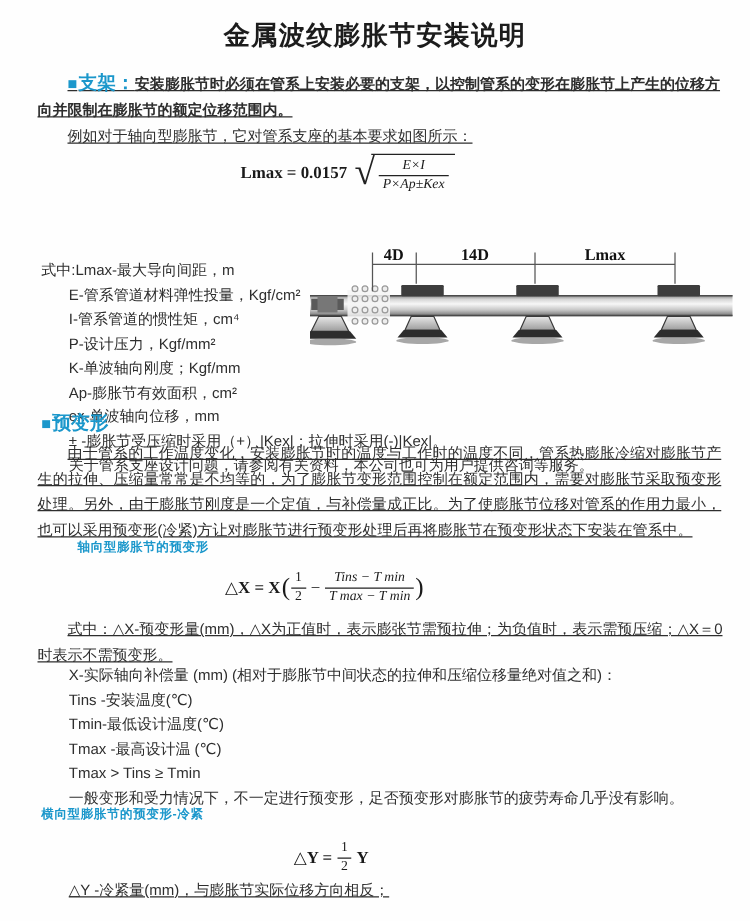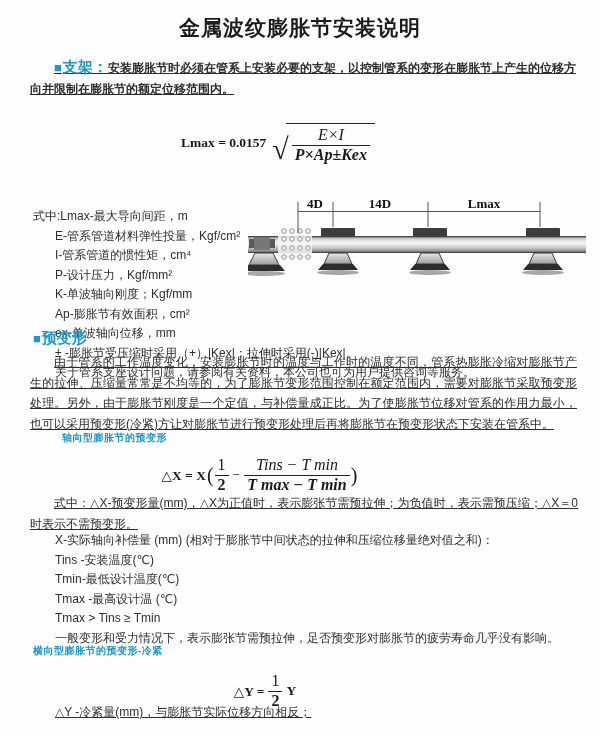--- a/index.html
+++ b/index.html
@@ -30,40 +30,41 @@
 
   
   .formula-row { display:flex; justify-content:center; width:600px; }
   .formula {
     font-family:"Liberation Serif","DejaVu Serif",serif;
     font-size:13.5px; color:#1a1a1a; display:inline-flex; align-items:center;
   }
   .formula .b { font-weight:bold; }
   .frac { display:inline-block; text-align:center; vertical-align:middle; line-height:1.05; }
   .frac .num { display:block; border-bottom:1px solid #222; padding:0 3px 1px; }
-  .frac .den { display:block; padding:1px 3px 0;font-weight:bold; }
-  .frac.small { font-size:16px; }
+  .frac .den { display:block; padding:1px 3px 0; }
+  .frac.small { font-size:11px; }
   .sqrt { display:inline-flex; align-items:stretch; margin-left:6px; }
   .sqrt .radical-glyph { font-size:30px; font-weight:400; line-height:1; align-self:flex-end; margin-right:-3px; color:#222; }
   .sqrt .radicand { border-top:1.6px solid #222; padding:3px 5px 0 6px; font-style:italic; }
   .paren { font-size:20px; font-weight:400; line-height:1; padding:0 1px; }
   .ital { font-style:italic; }
   .fgap { margin:0 4px; }
 </style>
 </head>
 <body>
 
 <div class="page">
 
   <div class="doc-title">金属波纹膨胀节安装说明</div>
 
   <div class="abs body-text" style="top:56px; left:30px; width:546px;">
     <span style="margin-left:2em;"></span><span class="accent marker">■</span><span class="accent sec-heading">支架：</span><span class="intro-bold">安装膨胀节时必须在管系上安装必要的支架，以控制管系的变形在膨胀节上产生的位移方向并限制在膨胀节的额定位移范围内。</span>
   </div>
 
+  <div class="abs body-text indent2" style="top:99px; left:30px; width:546px;">例如对于轴向型膨胀节，它对管系支座的基本要求如图所示：</div>
 
   <div class="abs formula-row" style="top:123px; transform:translateX(-22px);">
     <span class="formula">
       <span class="b">Lmax = 0.0157</span>
       <span class="sqrt">
         <span class="radical-glyph">√</span>
         <span class="radicand">
           <span class="frac small">
             <span class="num">E×I</span>
             <span class="den">P×Ap±Kex</span>
@@ -193,21 +194,21 @@
   </div>
 
   <div class="abs body-text indent2" style="top:493px; left:30px; width:548px; line-height:20.6px;">式中：△X-预变形量(mm)，△X为正值时，表示膨张节需预拉伸；为负值时，表示需预压缩；△X＝0时表示不需预变形。</div>
 
   <div class="abs items-list" style="top:531px; left:55px; width:520px;">
     <div>X-实际轴向补偿量 (mm) (相对于膨胀节中间状态的拉伸和压缩位移量绝对值之和)：</div>
     <div>Tins -安装温度(℃)</div>
     <div>Tmin-最低设计温度(℃)</div>
     <div>Tmax -最高设计温 (℃)</div>
     <div>Tmax &gt; Tins ≥ Tmin</div>
-    <div>一般变形和受力情况下，表示膨张节需预拉伸，足否预变形对膨胀节的疲劳寿命几乎没有影响。</div>
+    <div>一般变形和受力情况下，不一定进行预变形，足否预变形对膨胀节的疲劳寿命几乎没有影响。</div>
   </div>
 
   <div class="abs sub-heading" style="top:644px; left:33px;">横向型膨胀节的预变形-冷紧</div>
 
   <div class="abs formula-row" style="top:673px; transform:translateX(-35px);">
     <span class="formula">
       <span class="b">△Y =</span>
       <span class="frac small" style="margin:0 4px;">
         <span class="num">1</span>
         <span class="den">2</span>

